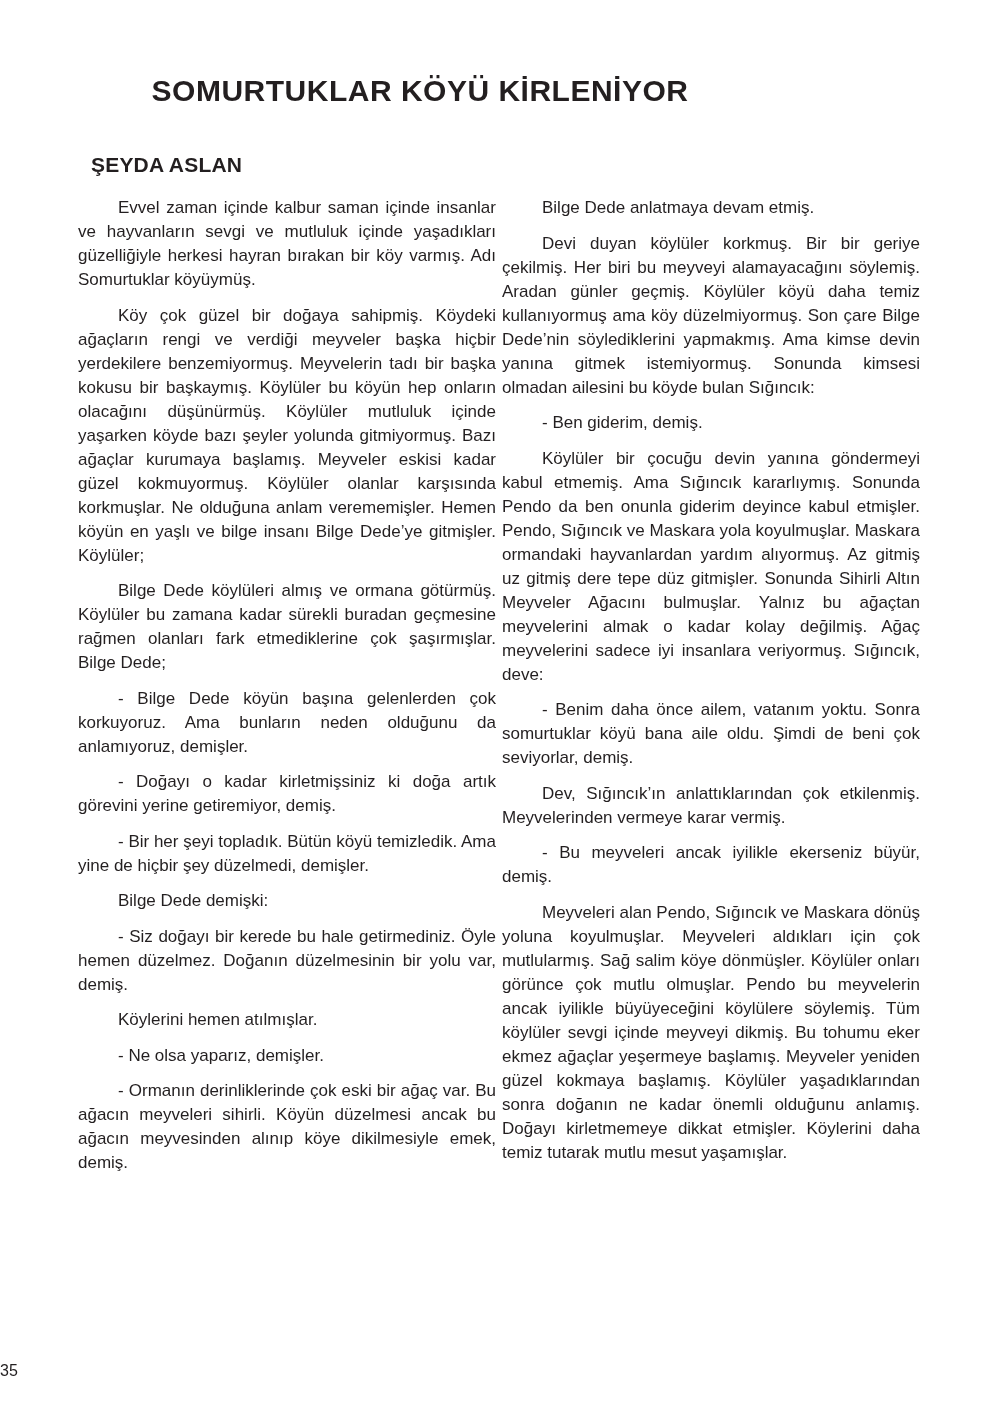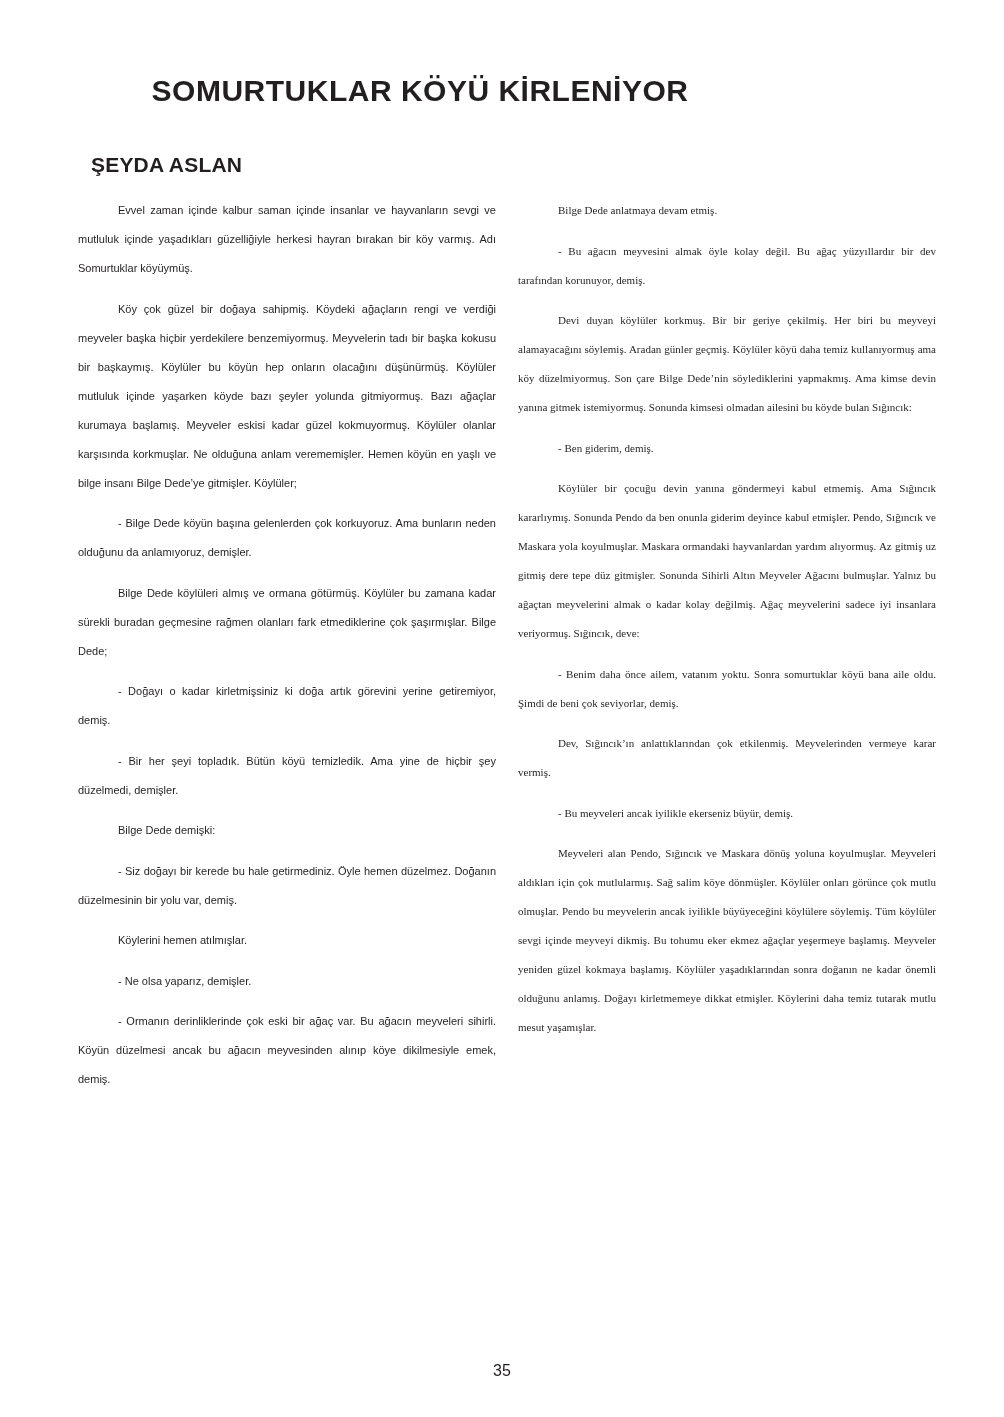--- a/index.html
+++ b/index.html
@@ -33,64 +33,62 @@
       left: 78px;
       font-size: 21px;
       margin: 13px;
       color: #231f20;
       letter-spacing: 0.2px;
     }
     .column {
       position: absolute;
       top: 196px;
       width: 418px;
-      font-size: 11px;
-      line-height: 29px;
+      font-size: 17px;
+      line-height: 24px;
       text-align: justify;
       hyphens: manual;
     }
     .col-left { left: 78px; }
-    .col-right { left: 518px; font-family: Liberation Serif, serif; }
+    .col-right { left: 502px; }
     .column p {
       margin: 0 0 11.5px 0;
       text-indent: 40px;
     }
     .page-number {
       position: absolute;
       top: 1362px;
       left: 0;
       width: 1004px;
-      text-align: center;
       font-size: 16px;
       color: #231f20;
     }
   </style>
 </head>
 <body>
 
 <h1 class="title">SOMURTUKLAR KÖYÜ KİRLENİYOR</h1>
 <h2 class="author">ŞEYDA ASLAN</h2>
 
 <div class="column col-left">
   <p>Evvel zaman içinde kalbur saman içinde insanlar ve hayvanların sevgi ve mutluluk içinde yaşadıkları güzelliğiyle herkesi hayran bırakan bir köy varmış. Adı Somurtuklar köyüymüş.</p>
   <p>Köy çok güzel bir doğaya sahipmiş. Köydeki ağaçların rengi ve verdiği meyveler başka hiçbir yerdekilere benzemiyormuş. Meyvelerin tadı bir başka kokusu bir başkaymış. Köylüler bu köyün hep onların olacağını düşünürmüş. Köylüler mutluluk içinde yaşarken köyde bazı şeyler yolunda gitmiyormuş. Bazı ağaçlar kurumaya başlamış. Meyveler eskisi kadar güzel kokmuyormuş. Köylüler olanlar karşısında korkmuşlar. Ne olduğuna anlam verememişler. Hemen köyün en yaşlı ve bilge insanı Bilge Dede’ye gitmişler.  Köylüler;</p>
+  <p>Bilge Dede köylüleri almış ve ormana götürmüş. Köylüler bu zamana kadar sürekli buradan geçmesine rağmen olanları fark etmediklerine çok şaşırmışlar. Bilge Dede;</p>
   <p>- Bilge Dede köyün başına gelenlerden çok korkuyoruz. Ama bunların neden olduğunu da anlamıyoruz, demişler.</p>
-  <p>Bilge Dede köylüleri almış ve ormana götürmüş. Köylüler bu zamana kadar sürekli buradan geçmesine rağmen olanları fark etmediklerine çok şaşırmışlar. Bilge Dede;</p>
   <p>- Doğayı o kadar kirletmişsiniz ki doğa artık görevini yerine getiremiyor, demiş.</p>
   <p>- Bir her şeyi topladık. Bütün köyü temizledik. Ama yine de hiçbir şey düzelmedi, demişler.</p>
   <p>Bilge Dede demişki:</p>
   <p>- Siz doğayı bir kerede bu hale getirmediniz. Öyle hemen düzelmez. Doğanın düzelmesinin bir yolu var, demiş.</p>
   <p>Köylerini hemen atılmışlar.</p>
   <p>- Ne olsa yaparız, demişler.</p>
   <p>- Ormanın derinliklerinde çok eski bir ağaç var. Bu ağacın meyveleri sihirli. Köyün düzelmesi ancak bu ağacın meyvesinden alınıp köye dikilmesiyle emek, demiş.</p>
 </div>
 
 <div class="column col-right">
   <p>Bilge Dede anlatmaya devam etmiş.</p>
-  <p>-     Bu ağacın meyvesini almak öyle kolay değil. Bu ağaç yüzyıllardır bir dev tarafından korunuyor, demiş.</p>
   <p>Devi duyan köylüler korkmuş. Bir bir geriye çekilmiş. Her biri bu meyveyi alamayacağını söylemiş. Aradan günler geçmiş. Köylüler köyü daha temiz kullanıyormuş ama köy düzelmiyormuş. Son çare Bilge Dede’nin söylediklerini yapmakmış. Ama kimse devin yanına gitmek istemiyormuş. Sonunda kimsesi olmadan ailesini bu köyde bulan Sığıncık:</p>
   <p>-     Ben giderim, demiş.</p>
   <p>Köylüler bir çocuğu devin yanına göndermeyi kabul etmemiş. Ama Sığıncık kararlıymış. Sonunda Pendo da ben onunla giderim deyince kabul etmişler. Pendo, Sığıncık ve Maskara yola koyulmuşlar. Maskara ormandaki hayvanlardan yardım alıyormuş. Az gitmiş uz gitmiş dere tepe düz gitmişler. Sonunda Sihirli Altın Meyveler Ağacını bulmuşlar. Yalnız bu ağaçtan meyvelerini almak o kadar kolay değilmiş. Ağaç meyvelerini sadece iyi insanlara veriyormuş. Sığıncık, deve:</p>
   <p>- Benim daha önce ailem, vatanım yoktu. Sonra somurtuklar köyü bana aile oldu. Şimdi de beni çok seviyorlar, demiş.</p>
   <p>Dev, Sığıncık’ın anlattıklarından çok etkilenmiş. Meyvelerinden vermeye karar vermiş.</p>
   <p>-     Bu meyveleri ancak iyilikle ekerseniz büyür, demiş.</p>
   <p>Meyveleri alan Pendo, Sığıncık ve Maskara dönüş yoluna koyulmuşlar. Meyveleri aldıkları için çok mutlularmış. Sağ salim köye dönmüşler. Köylüler onları görünce çok mutlu olmuşlar. Pendo bu meyvelerin ancak iyilikle büyüyeceğini köylülere söylemiş. Tüm köylüler sevgi içinde meyveyi dikmiş. Bu tohumu eker ekmez ağaçlar yeşermeye başlamış. Meyveler yeniden güzel kokmaya başlamış. Köylüler yaşadıklarından sonra doğanın ne kadar önemli olduğunu anlamış. Doğayı kirletmemeye dikkat etmişler. Köylerini daha temiz tutarak mutlu mesut yaşamışlar.</p>
 </div>
 
 <div class="page-number">35</div>

